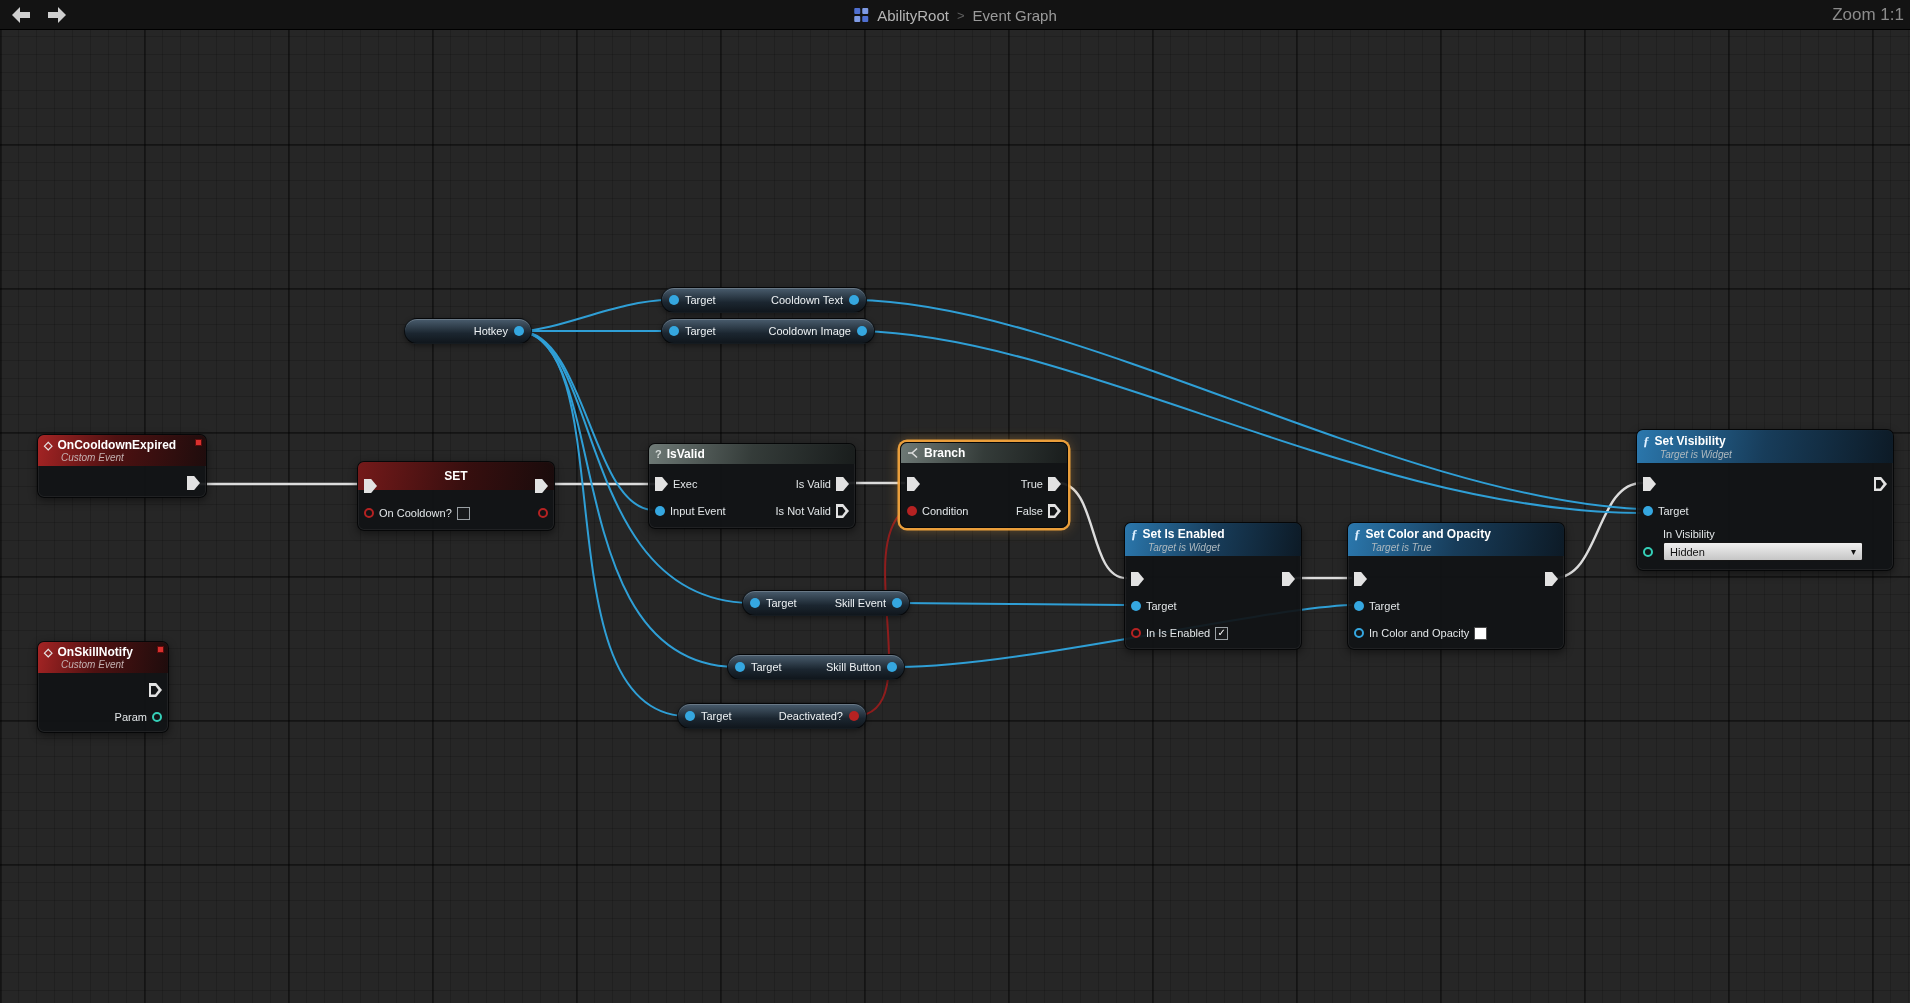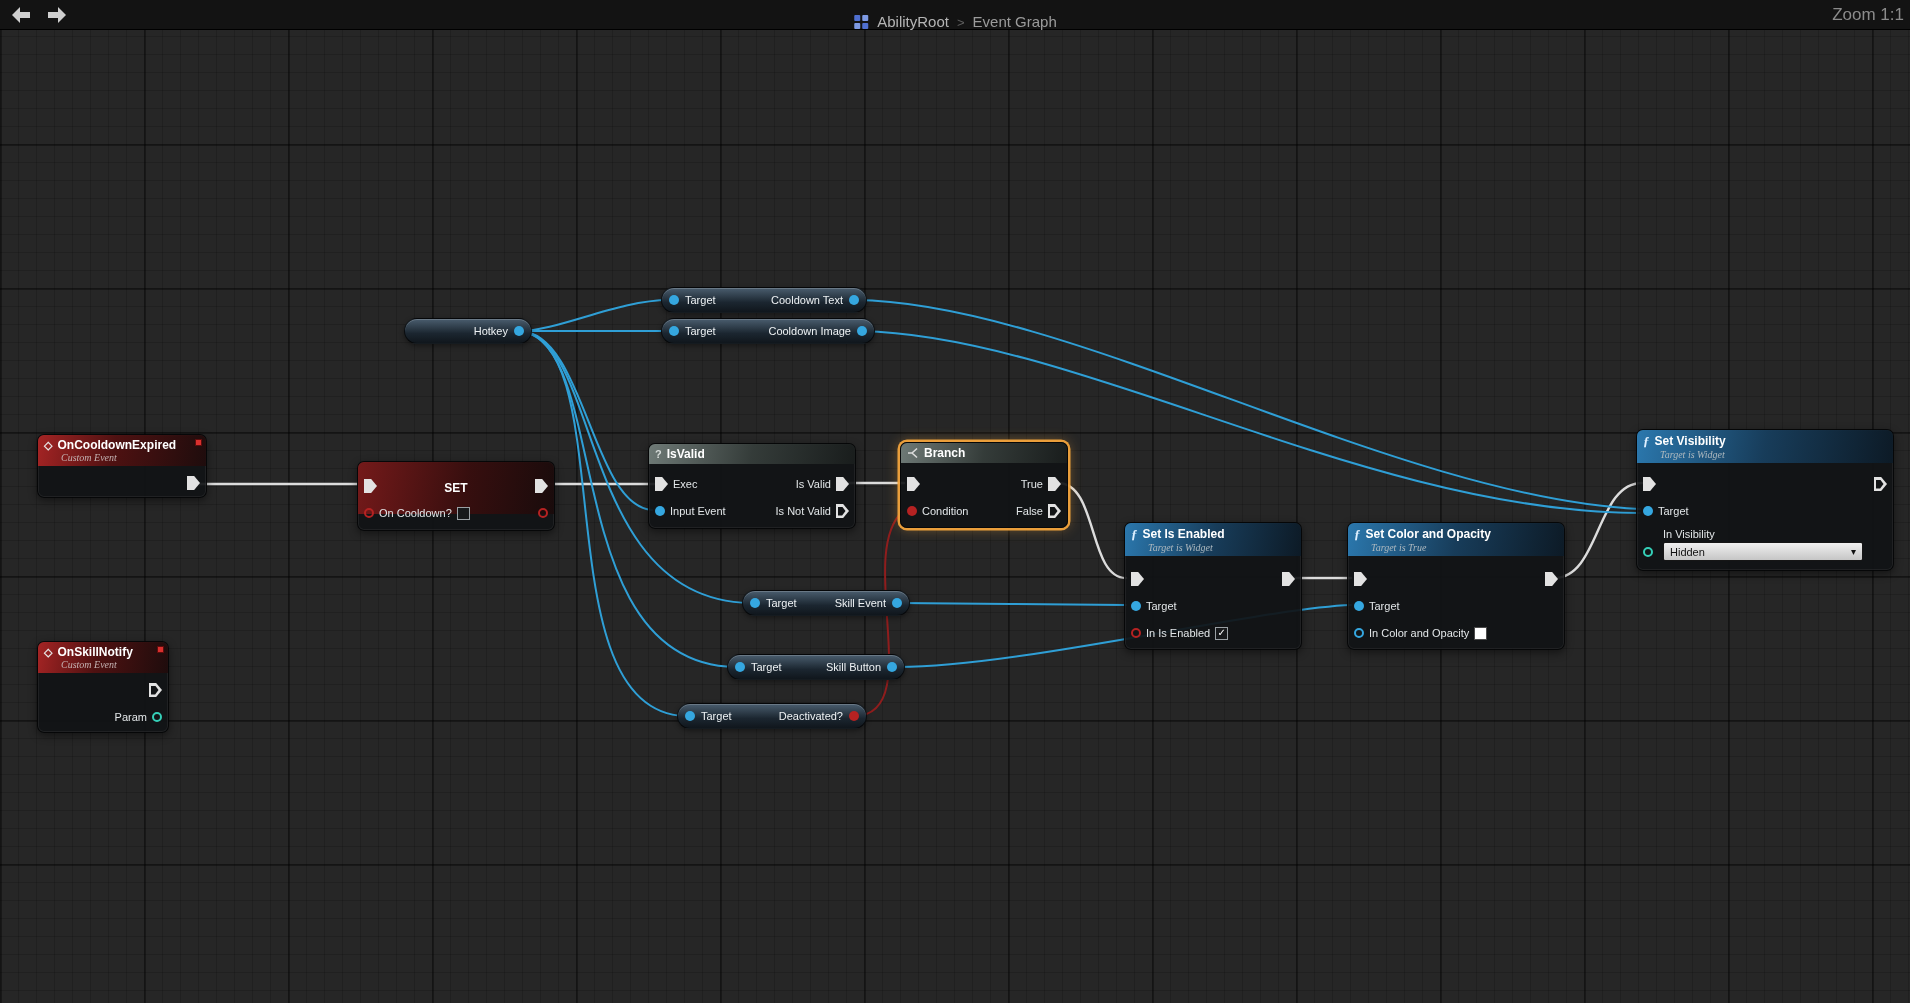--- a/index.html
+++ b/index.html
@@ -12,21 +12,21 @@
       linear-gradient(to bottom, rgba(0,0,0,0.38) 2px, transparent 2px),
       linear-gradient(to right, rgba(0,0,0,0.16) 1px, transparent 1px),
       linear-gradient(to bottom, rgba(0,0,0,0.16) 1px, transparent 1px);
     background-size:144px 144px,144px 144px,18px 18px,18px 18px;}
   
   .topbar{position:absolute;left:0;top:0;width:100%;height:30px;background:#131313;
     border-bottom:1px solid #000;z-index:10;display:flex;align-items:center;}
   .nav-arrows{display:flex;gap:14px;margin-left:10px;align-items:center;}
   .nav-btn{cursor:pointer;display:flex;align-items:center;}
   .crumb{position:absolute;left:50%;top:0;height:30px;transform:translateX(-50%);
-    display:flex;align-items:flex-end;gap:8px;color:#9b9b9b;font-size:15px;}
+    display:flex;align-items:center;gap:8px;color:#9b9b9b;font-size:15px;}
   .crumb .root{color:#b5b5b5;}
   .crumb .sep{color:#5f5f5f;font-size:13px;}
   .zoom{position:absolute;right:6px;top:0;height:30px;display:flex;align-items:center;
     color:#8b8b8b;font-size:17px;}
   
   .watermark{position:absolute;right:24px;bottom:8px;font-size:66px;font-weight:bold;
     letter-spacing:1px;color:rgba(255,255,255,0.14);z-index:1;}
   
   .wires{position:absolute;left:0;top:0;z-index:2;pointer-events:none;}
   .wires path{fill:none;stroke-linecap:round;}
@@ -35,21 +35,21 @@
     border:1px solid rgba(0,0,0,0.65);
     box-shadow:0 3px 8px rgba(0,0,0,0.45), inset 0 0 0 1px rgba(255,255,255,0.06);
     color:#e6e6e6;font-size:11px;}
   .node.selected{box-shadow:0 0 0 2.5px rgba(242,163,60,0.95),0 0 14px rgba(242,163,60,0.45);}
   .node-header{position:relative;border-radius:6px 6px 0 0;padding:3px 8px 3px 6px;min-height:14px;}
   .hdr-red{background:linear-gradient(100deg, rgba(173,37,37,0.95), rgba(84,17,17,0.92) 45%, rgba(32,11,11,0.88));}
   .hdr-darkred{background:linear-gradient(100deg, rgba(122,26,26,0.95), rgba(58,14,14,0.92) 55%, rgba(26,10,10,0.88));}
   .hdr-gray{background:linear-gradient(100deg, rgba(118,130,126,0.92), rgba(56,64,61,0.9) 50%, rgba(26,30,29,0.88));}
   .hdr-blue{background:linear-gradient(100deg, rgba(44,124,180,0.96), rgba(24,64,96,0.92) 50%, rgba(12,27,40,0.88));}
   .node-title{display:flex;align-items:center;gap:5px;font-weight:bold;font-size:12px;color:#fff;white-space:nowrap;}
-  .node-sub{font-style:italic;font-size:10px;color:#aeb9bf;margin-left:17px;margin-top:0px;white-space:nowrap;font-family:Liberation Serif, serif;}
+  .node-sub{font-style:italic;font-size:10px;color:#aeb9bf;margin-left:17px;margin-top:0px;white-space:nowrap;}
   .hdr-red .node-sub{color:#c4b2b2;}
   .ico{font-size:11px;color:#e8e8e8;line-height:1;}
   .fn-ico{font-style:italic;font-family:"Liberation Serif",serif;font-size:13px;color:#dff0ff;}
   .delegate-pin{position:absolute;top:4px;right:4px;width:7px;height:7px;background:#d9302e;border:1px solid #5e0d0d;}
   .pin-row{position:absolute;display:flex;align-items:center;gap:5px;height:20px;white-space:nowrap;}
   .pin-row .lbl{font-size:11px;color:#e2e6e8;text-align:right;}
   
   .p-exec{position:relative;width:13px;height:14px;flex:0 0 auto;}
   .p-exec i{position:absolute;inset:0;background:#e2e2e2;
     clip-path:polygon(0% 0%,55% 0%,100% 50%,55% 100%,0% 100%);}
@@ -135,21 +135,21 @@
           <i></i>
         </span>
     </div>
     <div class="pin-row" style="top:65px;right:6px">
       <span class="lbl">Param</span>
       <span class="p-dot hollow teal"></span>
     </div>
   </div>
 
   <div class="node" style="left:357px;top:461px;width:198px;height:70px">
-    <div class="node-header hdr-darkred" style="padding:19px 6px;">
+    <div class="node-header hdr-darkred" style="padding:7px 6px;">
       <div class="node-title set-title">SET</div>
     </div>
     <div class="pin-row" style="top:14px;left:6px">
       <span class="p-exec">
           <i></i>
         </span>
     </div>
     <div class="pin-row" style="top:14px;right:6px">
       <span class="p-exec">
           <i></i>

